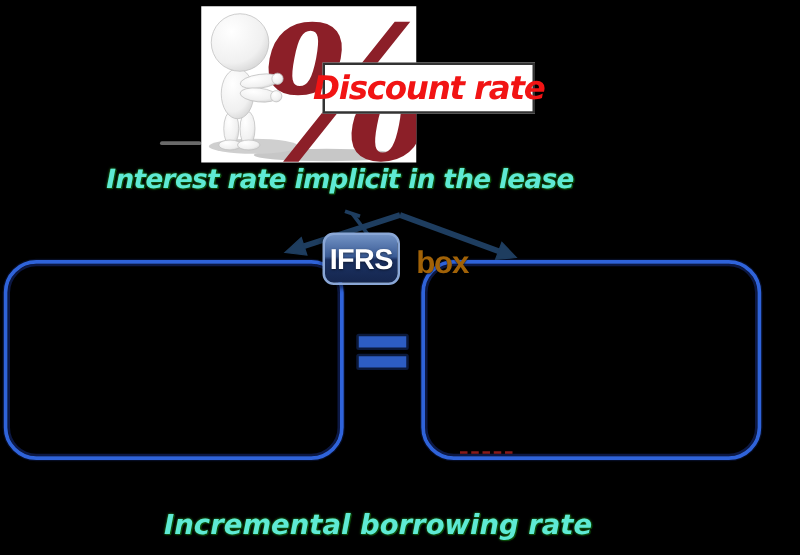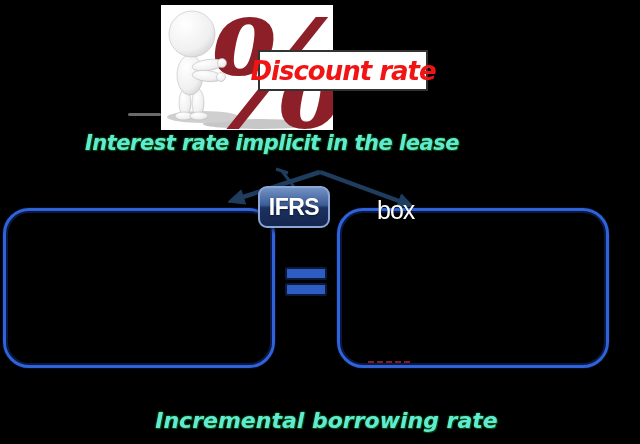--- a/index.html
+++ b/index.html
@@ -27,40 +27,39 @@
     font-size:26px;letter-spacing:-1px;color:#f11414;white-space:nowrap;
   }
   
   .green-heading{
     position:absolute;text-align:center;color:#5eead4;
     font-family:"DejaVu Sans",sans-serif;font-style:italic;font-weight:bold;
     text-shadow:1px 1px 0 #0a4d0a, 0 0 2px #34b92f;
     z-index:2;white-space:nowrap;
   }
   .heading-top{left:0;top:131px;width:544px;font-size:21px;letter-spacing:-0.5px;}
-  .heading-bottom{left:0;top:408px;width:605px;font-size:22px;padding-left:24px;}
+  .heading-bottom{left:0;top:408px;width:605px;font-size:22px;}
   
   .arrows-layer{position:absolute;left:0;top:0;width:640px;height:444px;z-index:4;pointer-events:none;}
   
   .ifrs-logo{
-    position:absolute;left:258px;top:186px;width:72px;height:42px;
+    position:absolute;left:258px;top:186px;width:62px;height:42px;
     box-sizing:border-box;border:2px solid #8aa7d6;border-radius:9px;
     background:linear-gradient(180deg,#7292c4 0%,#3b5c96 45%,#1c3263 52%,#15264e 100%);
     z-index:6;display:flex;align-items:center;justify-content:center;
     box-shadow:0 2px 4px rgba(0,0,0,.6);
   }
   .ifrs-logo span{
     color:#ffffff;font-weight:bold;font-size:23px;letter-spacing:-0.5px;
     text-shadow:0 1px 2px rgba(0,0,0,.5);
   }
   .logo-box-text{
     position:absolute;left:333px;top:196px;z-index:6;
-    color:#ffffff;font-weight:normal;font-size:25px;letter-spacing:-1px;
+    color:#a16207;font-weight:bold;font-size:25px;letter-spacing:-1px;
     text-shadow:0 1px 1px rgba(0,0,0,.6);
-    margin-left:44px;
   }
   
   .rate-box{
     position:absolute;top:208px;width:272px;height:160px;box-sizing:border-box;
     border:3px solid #2f63da;border-radius:26px;background:transparent;
     box-shadow:inset 0 0 0 2px #0c1844, 0 0 0 1px #060d24;z-index:2;
   }
   .rate-box.left{left:3px;}
   .rate-box.right{left:337px;}
   

